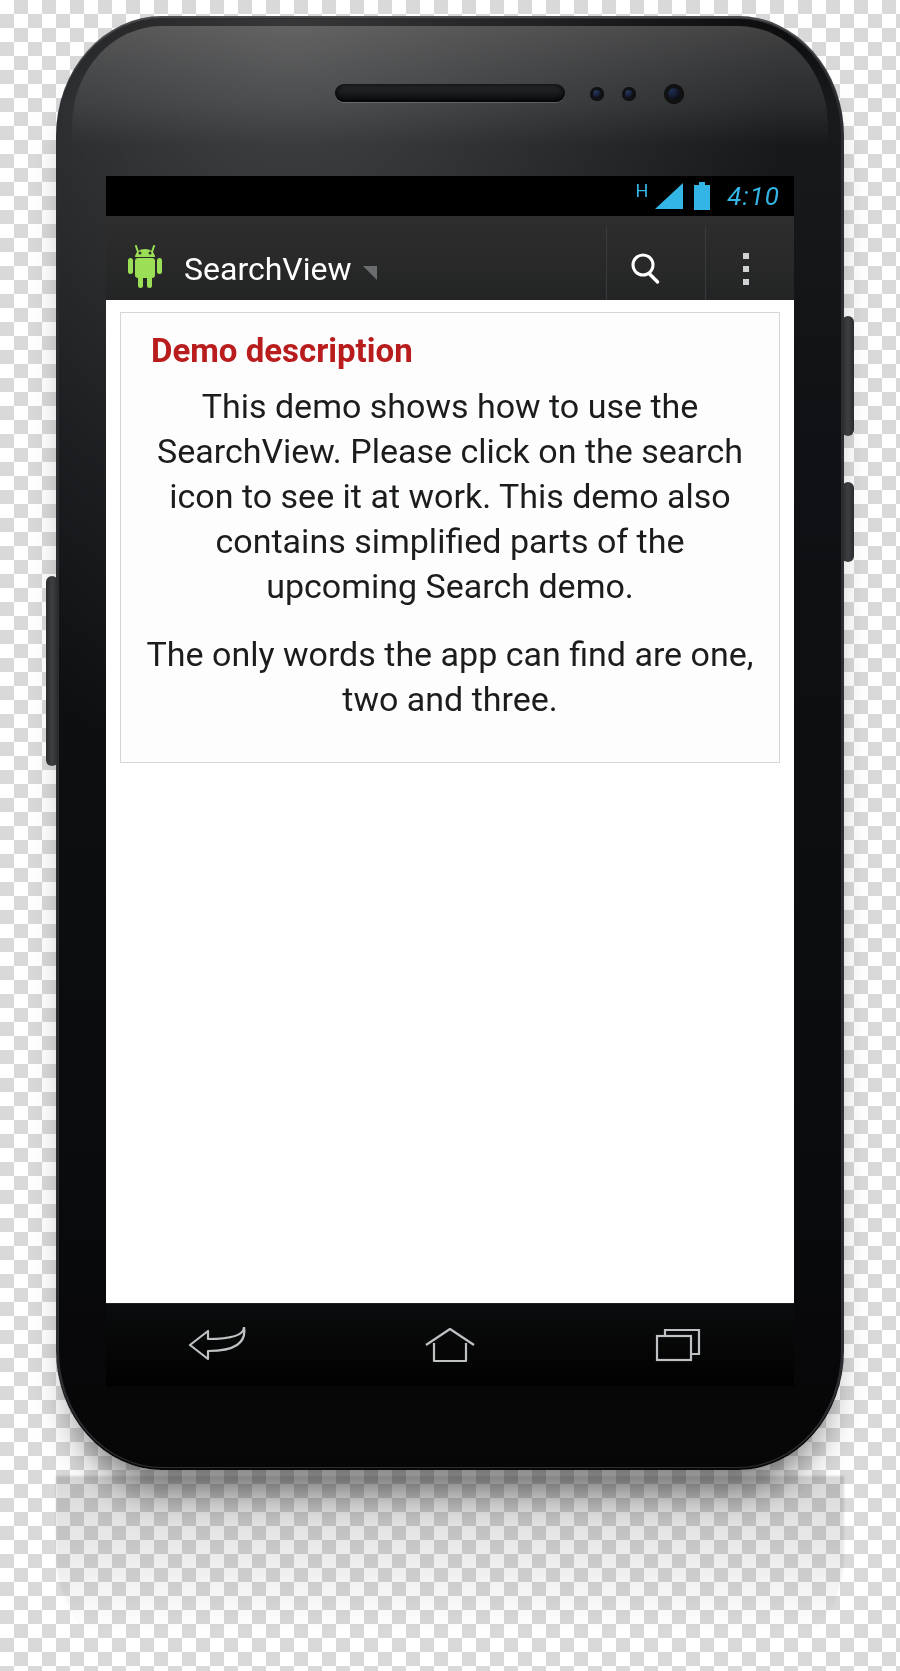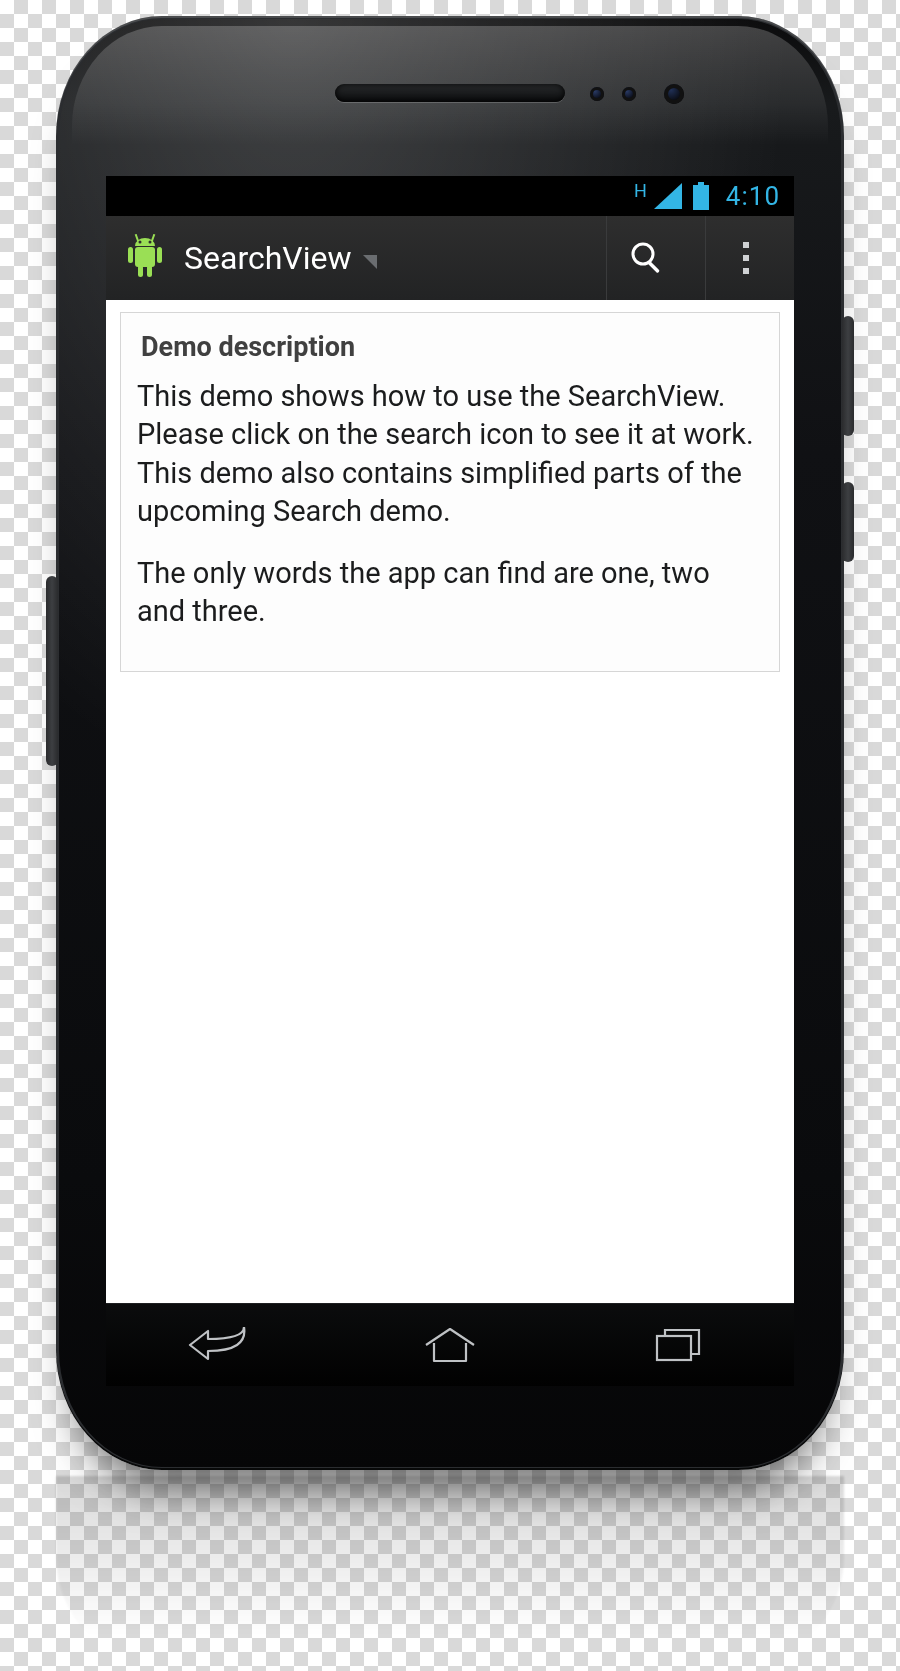--- a/index.html
+++ b/index.html
@@ -90,29 +90,29 @@
       display: flex;
       justify-content: flex-end;
       align-items: center;
       gap: 10px;
       padding: 0 14px;
       color: #33b5e5;
       font-size: 26px;
       letter-spacing: 1px;
     }
     .statusbar svg { display:block; }
-    .clock { font-weight: 400; margin-left: 6px; }
+    .clock { font-weight: 400; margin-left: 6px; font-style: italic; }
 
     .actionbar {
       height: 84px;
       background: linear-gradient(#2e2e2e,#222324);
       border-bottom: 2px solid #111;
       display: flex;
       align-items: center;
-      padding: 0 8px 0 18px;
+      padding: 11px 8px 0 18px;
       gap: 18px;
       color: #fff;
     }
     .ab-title-wrap { display:flex; align-items:flex-end; gap:12px; flex:1; }
     .ab-title { font-size: 32px; font-weight: 400; color:#fff; }
     .spinner-tri {
       width: 0; height: 0;
       border-left: 14px solid transparent;
       border-top: 14px solid #6a6d70;
       margin-bottom: 8px;
@@ -133,30 +133,31 @@
       padding: 12px 14px;
       overflow: hidden;
     }
     .card {
       border: 1px solid #d6d6d6;
       background: #fdfdfd;
       padding: 14px 16px 18px;
       margin-bottom: 18px;
     }
     .card h3 {
-      margin: 4px 4px 14px;
-      font-size: 27px;
-      color: #404040;
+      margin: 4px 14px 14px;
+      font-size: 33px;
+      color: #b91c1c;
       font-weight: 700;
     }
     .card p {
       margin: 0 0 24px;
-      font-size: 29px;
+      font-size: 34px;
       line-height: 1.32;
       color: #1b1c1d;
+      text-align: center;
     }
     .card p:last-child { margin-bottom: 22px; }
     .card.links { height: 470px; }
 
     
     .navbar {
       position: absolute;
       left: 50px; right: 50px;
       bottom: 84px;
       height: 82px;

